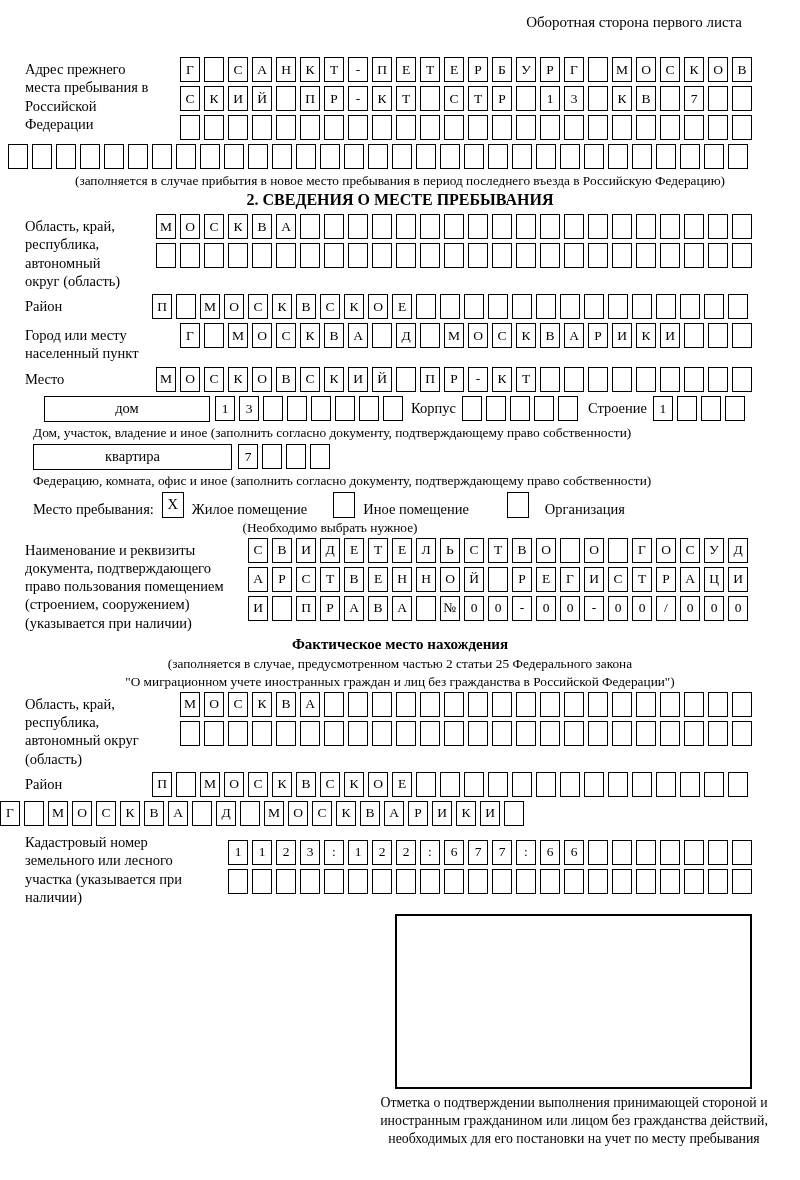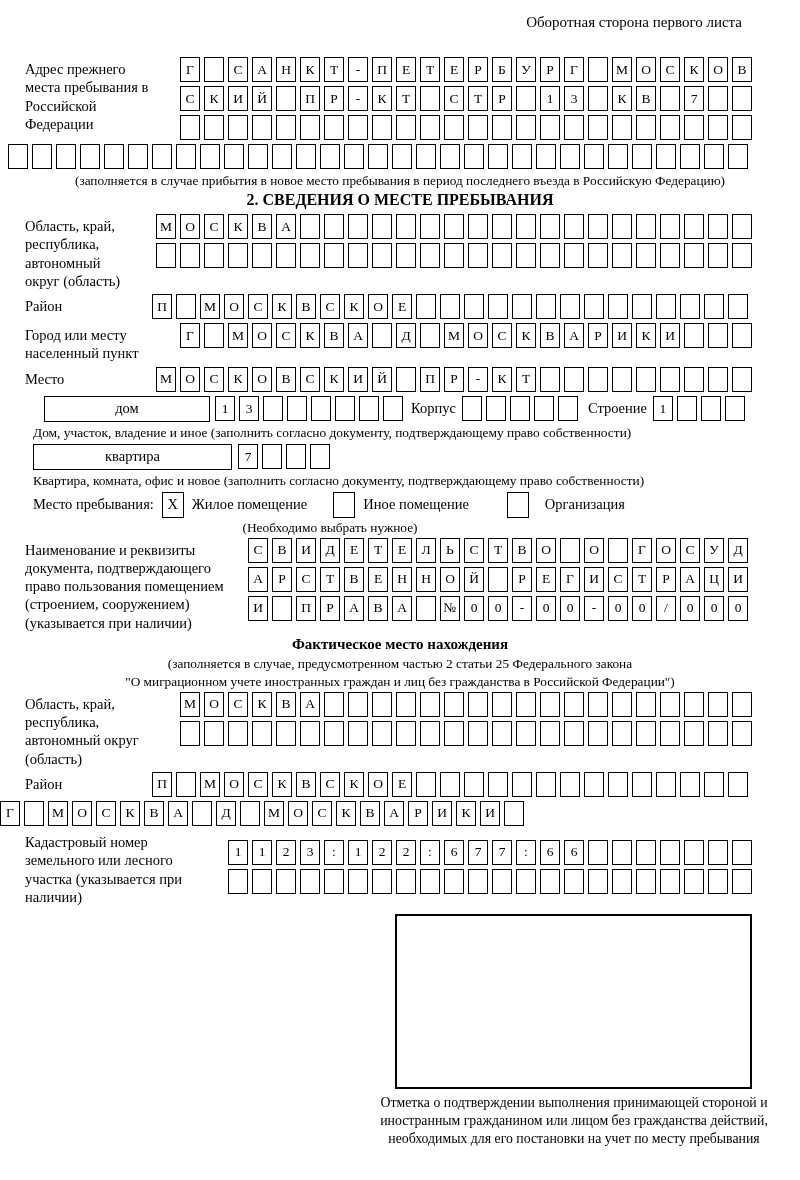--- a/index.html
+++ b/index.html
@@ -29,21 +29,21 @@
   .wbox{border:1.9px solid #000;box-sizing:border-box;height:26px;display:flex;align-items:center;
         justify-content:center;font-size:14.5px;background:#fff;}
   .domrow{display:flex;align-items:center;margin:0 0 3px 33px;}
   .dombox{width:166px;margin-left:11px;}
   .kvbox{width:199px;}
   .inline-lab{font-size:14.5px;}
   .g5{margin-left:5px;} .g6{margin-left:6px;} .g8{margin-left:8px;} .g10{margin-left:10px;}
   .g16{margin-left:16px;} .g26{margin-left:26px;} .g38{margin-left:38px;}
   .cb{flex:0 0 22px;width:22px;height:26px;border:1.9px solid #000;box-sizing:border-box;
       display:inline-flex;align-items:center;justify-content:center;font-size:14.5px;}
-  .stayrow{display:flex;align-items:center;margin:2px 0 2px 33px;font-size:14.5px;}
+  .stayrow{display:flex;align-items:flex-end;margin:2px 0 2px 33px;font-size:14.5px;}
   .staynote{width:300px;margin-left:180px;text-align:center;font-size:13.4px;margin-bottom:2px;}
   .bigbox{margin:8px 0 0 395px;width:357px;height:175px;border:2.2px solid #000;box-sizing:border-box;background:#fff;}
   .caption{margin:5px 0 0 368px;width:412px;text-align:center;font-size:13.8px;line-height:1.3;}
 </style>
 </head>
 <body>
 
 <div class="page">
 
   <div class="side-note">Оборотная сторона первого листа</div>
@@ -358,21 +358,21 @@
 
   <div class="domrow">
     <div class="wbox kvbox">квартира</div>
     <div class="cellrow g6">
         <span class="cell">7</span>
         <span class="cell"></span>
         <span class="cell"></span>
         <span class="cell"></span>
       </div>
   </div>
-  <div class="lnote">Квартира, комната, офис и новое (заполнить согласно документу, подтверждающему право собственности)</div>
+  <div class="lnote">Федерацию, комната, офис и иное (заполнить согласно документу, подтверждающему право собственности)</div>
 
   <div class="stayrow">
     <span>Место пребывания:</span>
     <span class="cb g8">X</span>
     <span class="g8">Жилое помещение</span>
     <span class="cb g26"></span>
     <span class="g8">Иное помещение</span>
     <span class="cb g38"></span>
     <span class="g16">Организация</span>
   </div>

